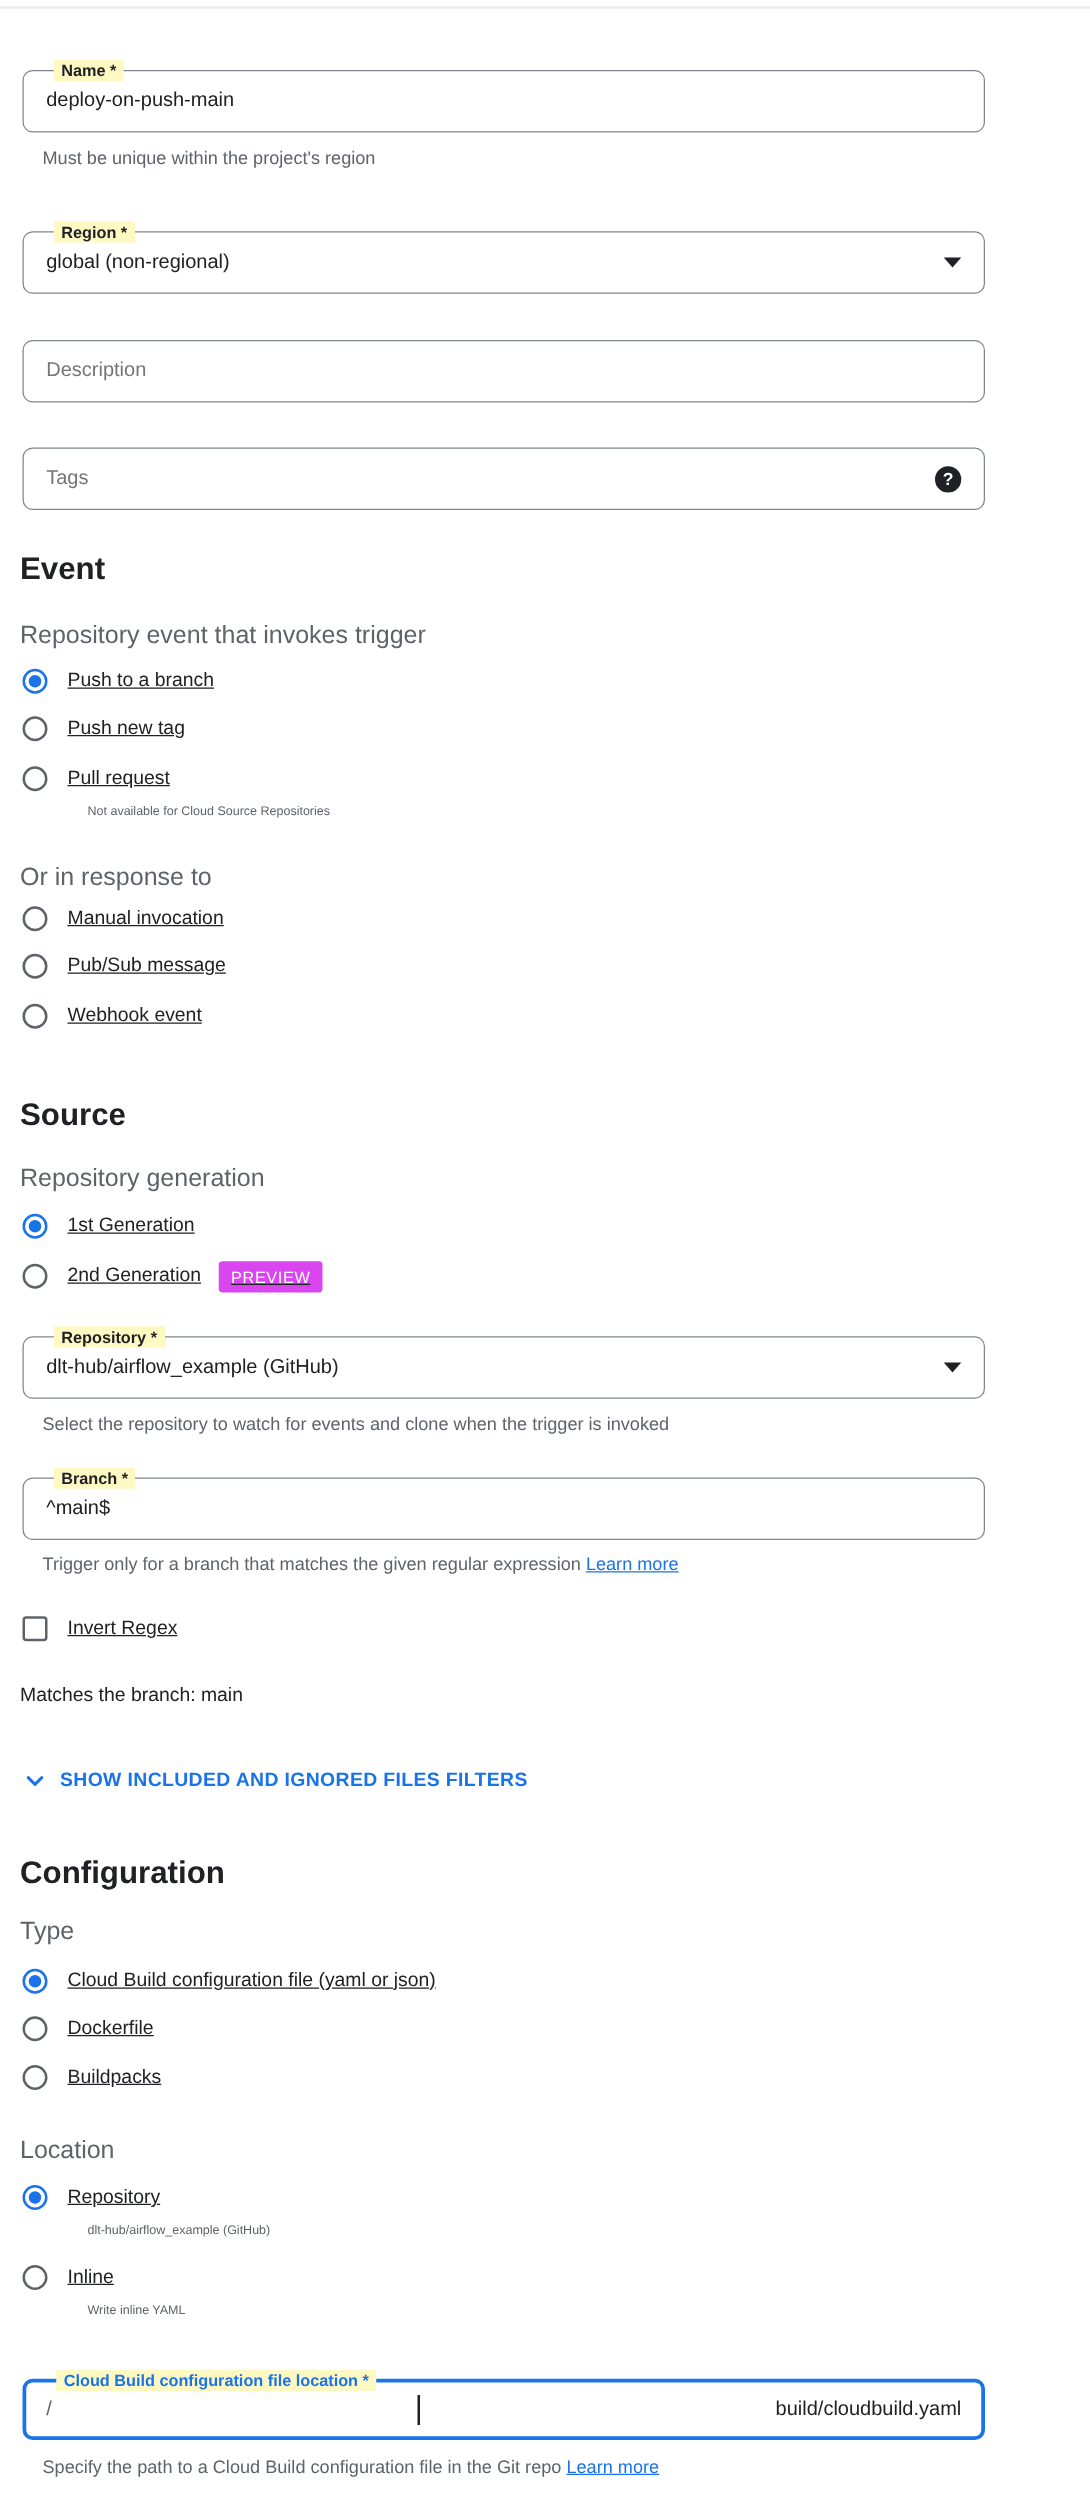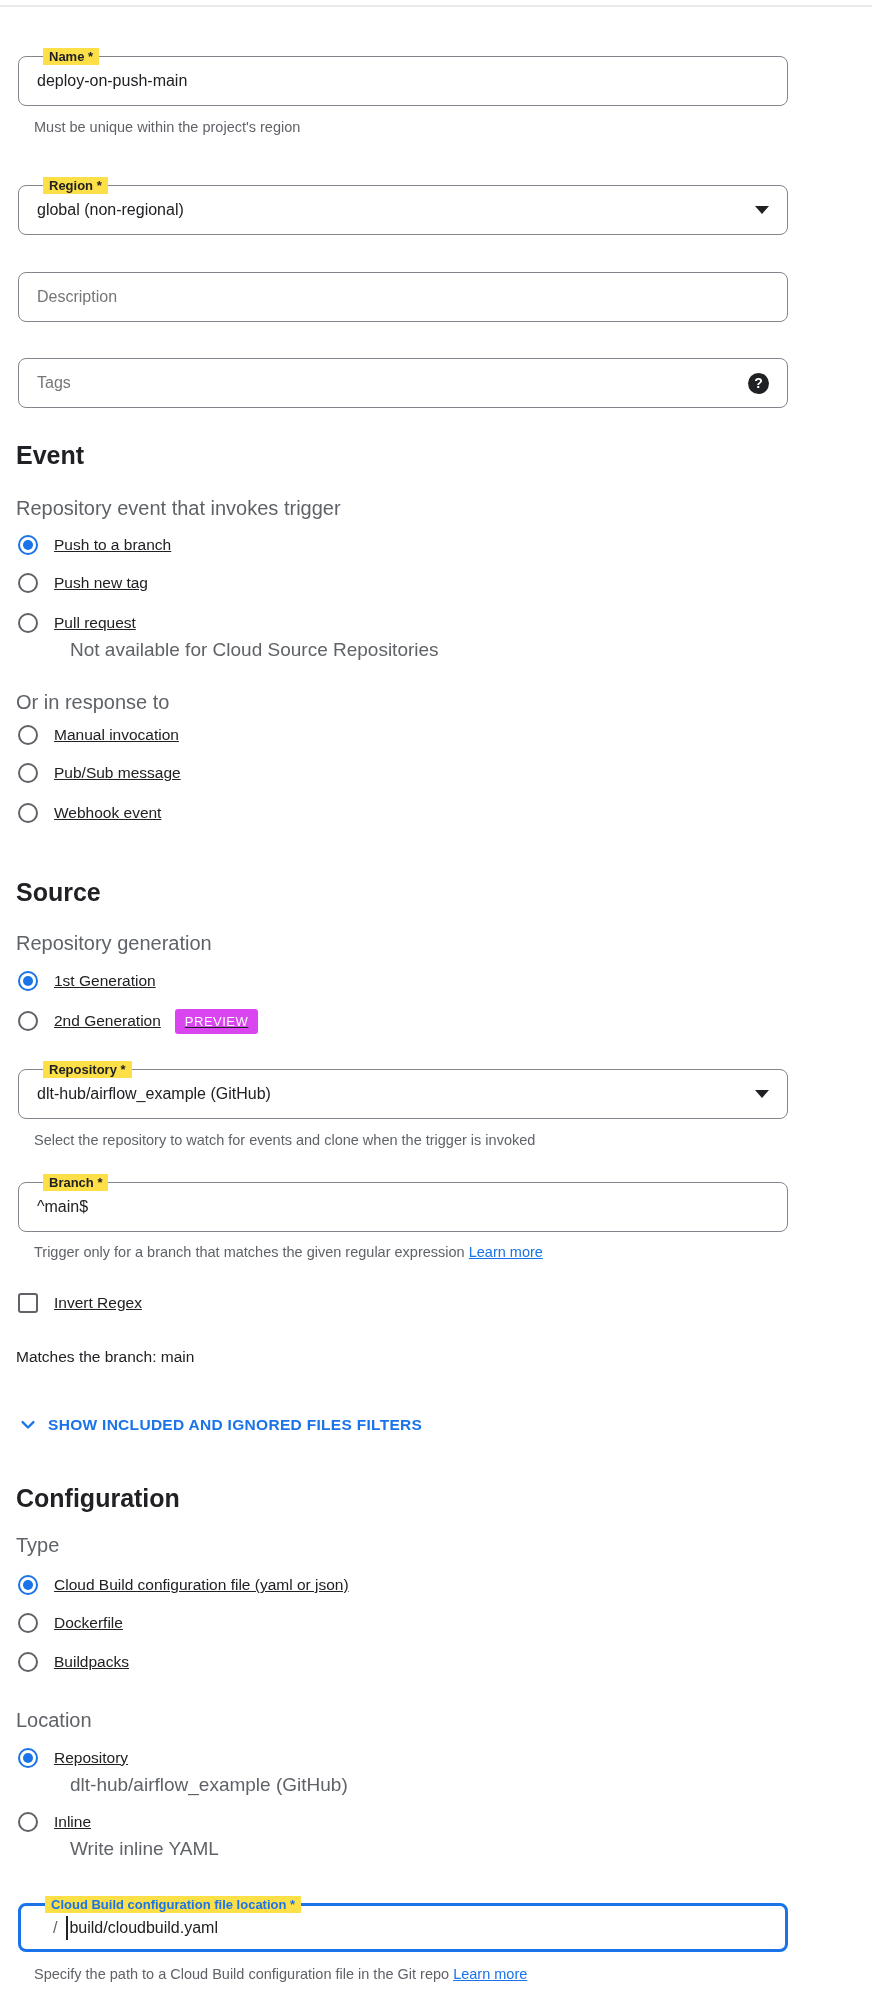--- a/index.html
+++ b/index.html
@@ -25,34 +25,35 @@
     border: 1px solid #80868b;
     border-radius: 8px;
     display: flex;
     align-items: center;
     padding: 0 18px;
   }
   .field .flabel {
     position: absolute;
     top: -9px;
     left: 24px;
-    background: #fde047;
+    background: #fef9c3;
     padding: 0 6px;
     font-size: 13px;
     font-weight: bold;
     color: #202124;
     line-height: 17px;
     white-space: nowrap;
   }
   .field .fvalue { font-size: 16px; color: #202124; }
   .field .fplaceholder { font-size: 16px; color: #757575; }
   .field.focused {
     border: 3px solid #1a73e8;
-    padding: 0 32px;
+    padding: 0 16px;
     height: 49px;
+    justify-content: space-between;
   }
   .field.focused .flabel { color: #1a73e8; top: -10px; }
   .helper {
     margin: 12px 0 0 18px;
     font-size: 14.5px;
     color: #5f6368;
     height: 18px;
     line-height: 18px;
   }
   .helper a, .inline-link {
@@ -136,21 +137,21 @@
     margin-left: 2px;
   }
   .choice-label {
     margin-left: 16px;
     font-size: 15.5px;
     color: #202124;
     white-space: nowrap;
   }
   .choice-sub {
     margin-left: 54px;
-    font-size: 19px;
+    font-size: 10px;
     color: #5f6368;
     height: 20px;
     line-height: 20px;
   }
   .badge {
     margin-left: 14px;
     background: #d946ef;
     color: #ffffff;
     font-size: 13px;
     letter-spacing: 0.5px;

